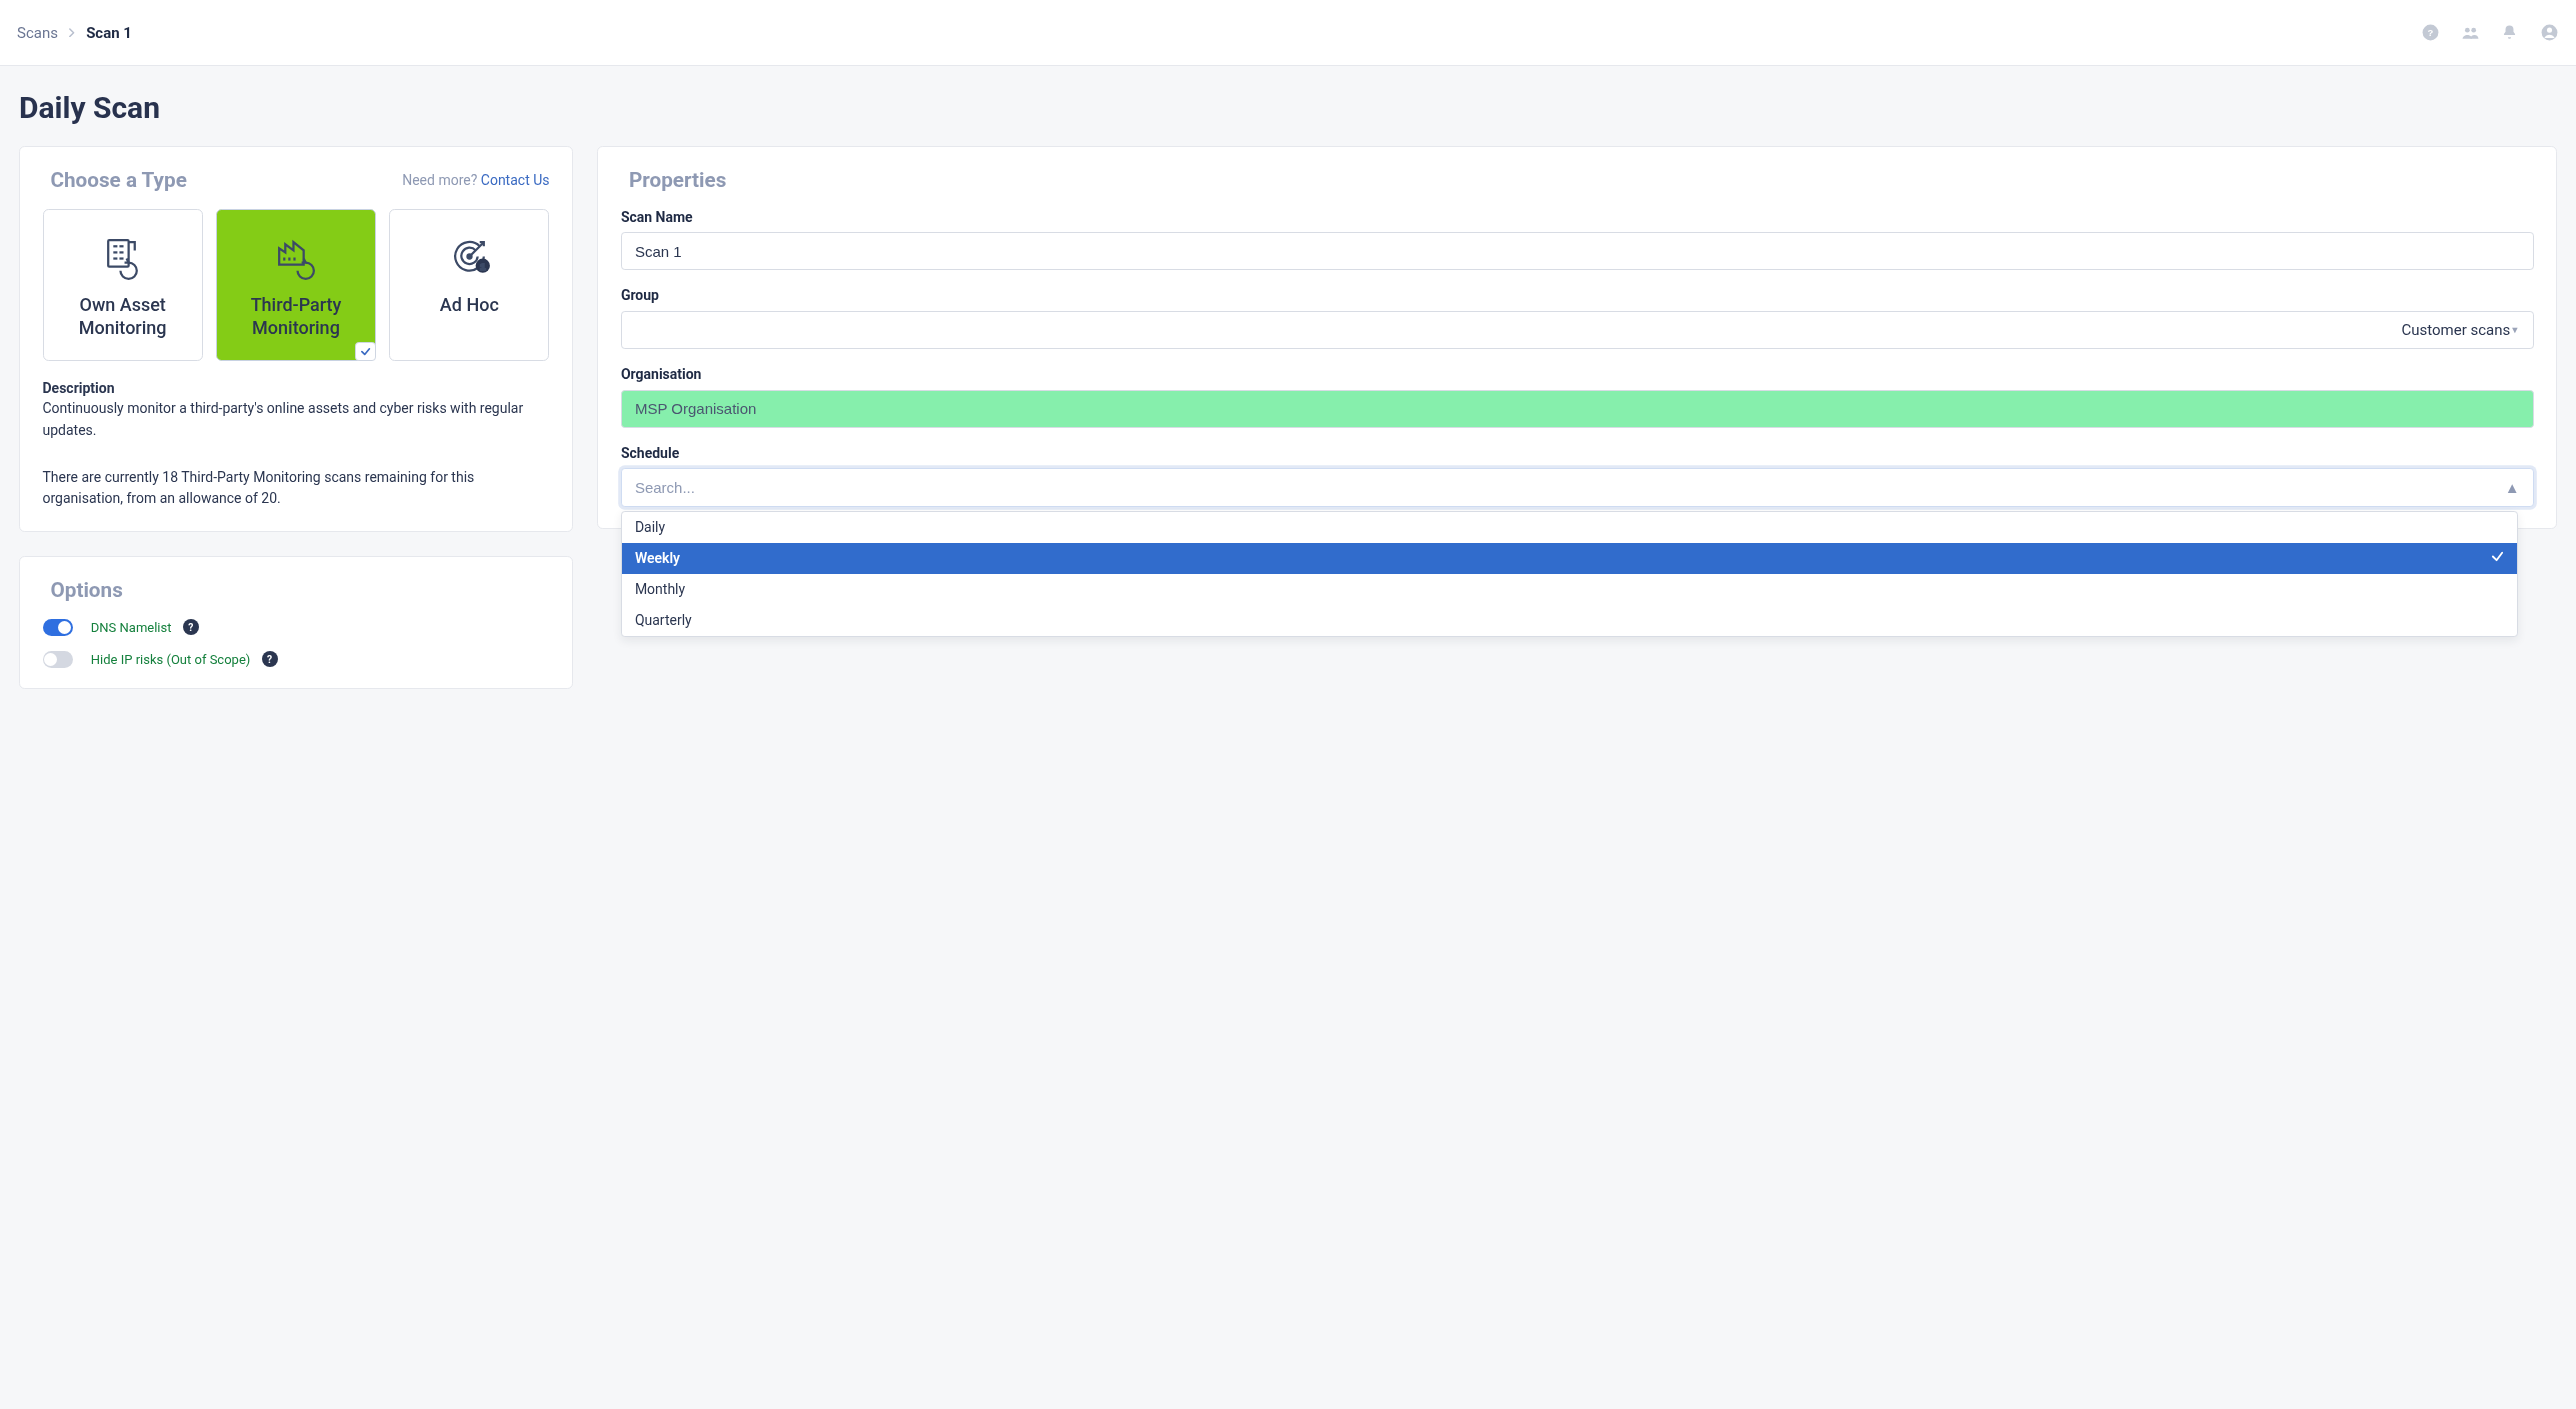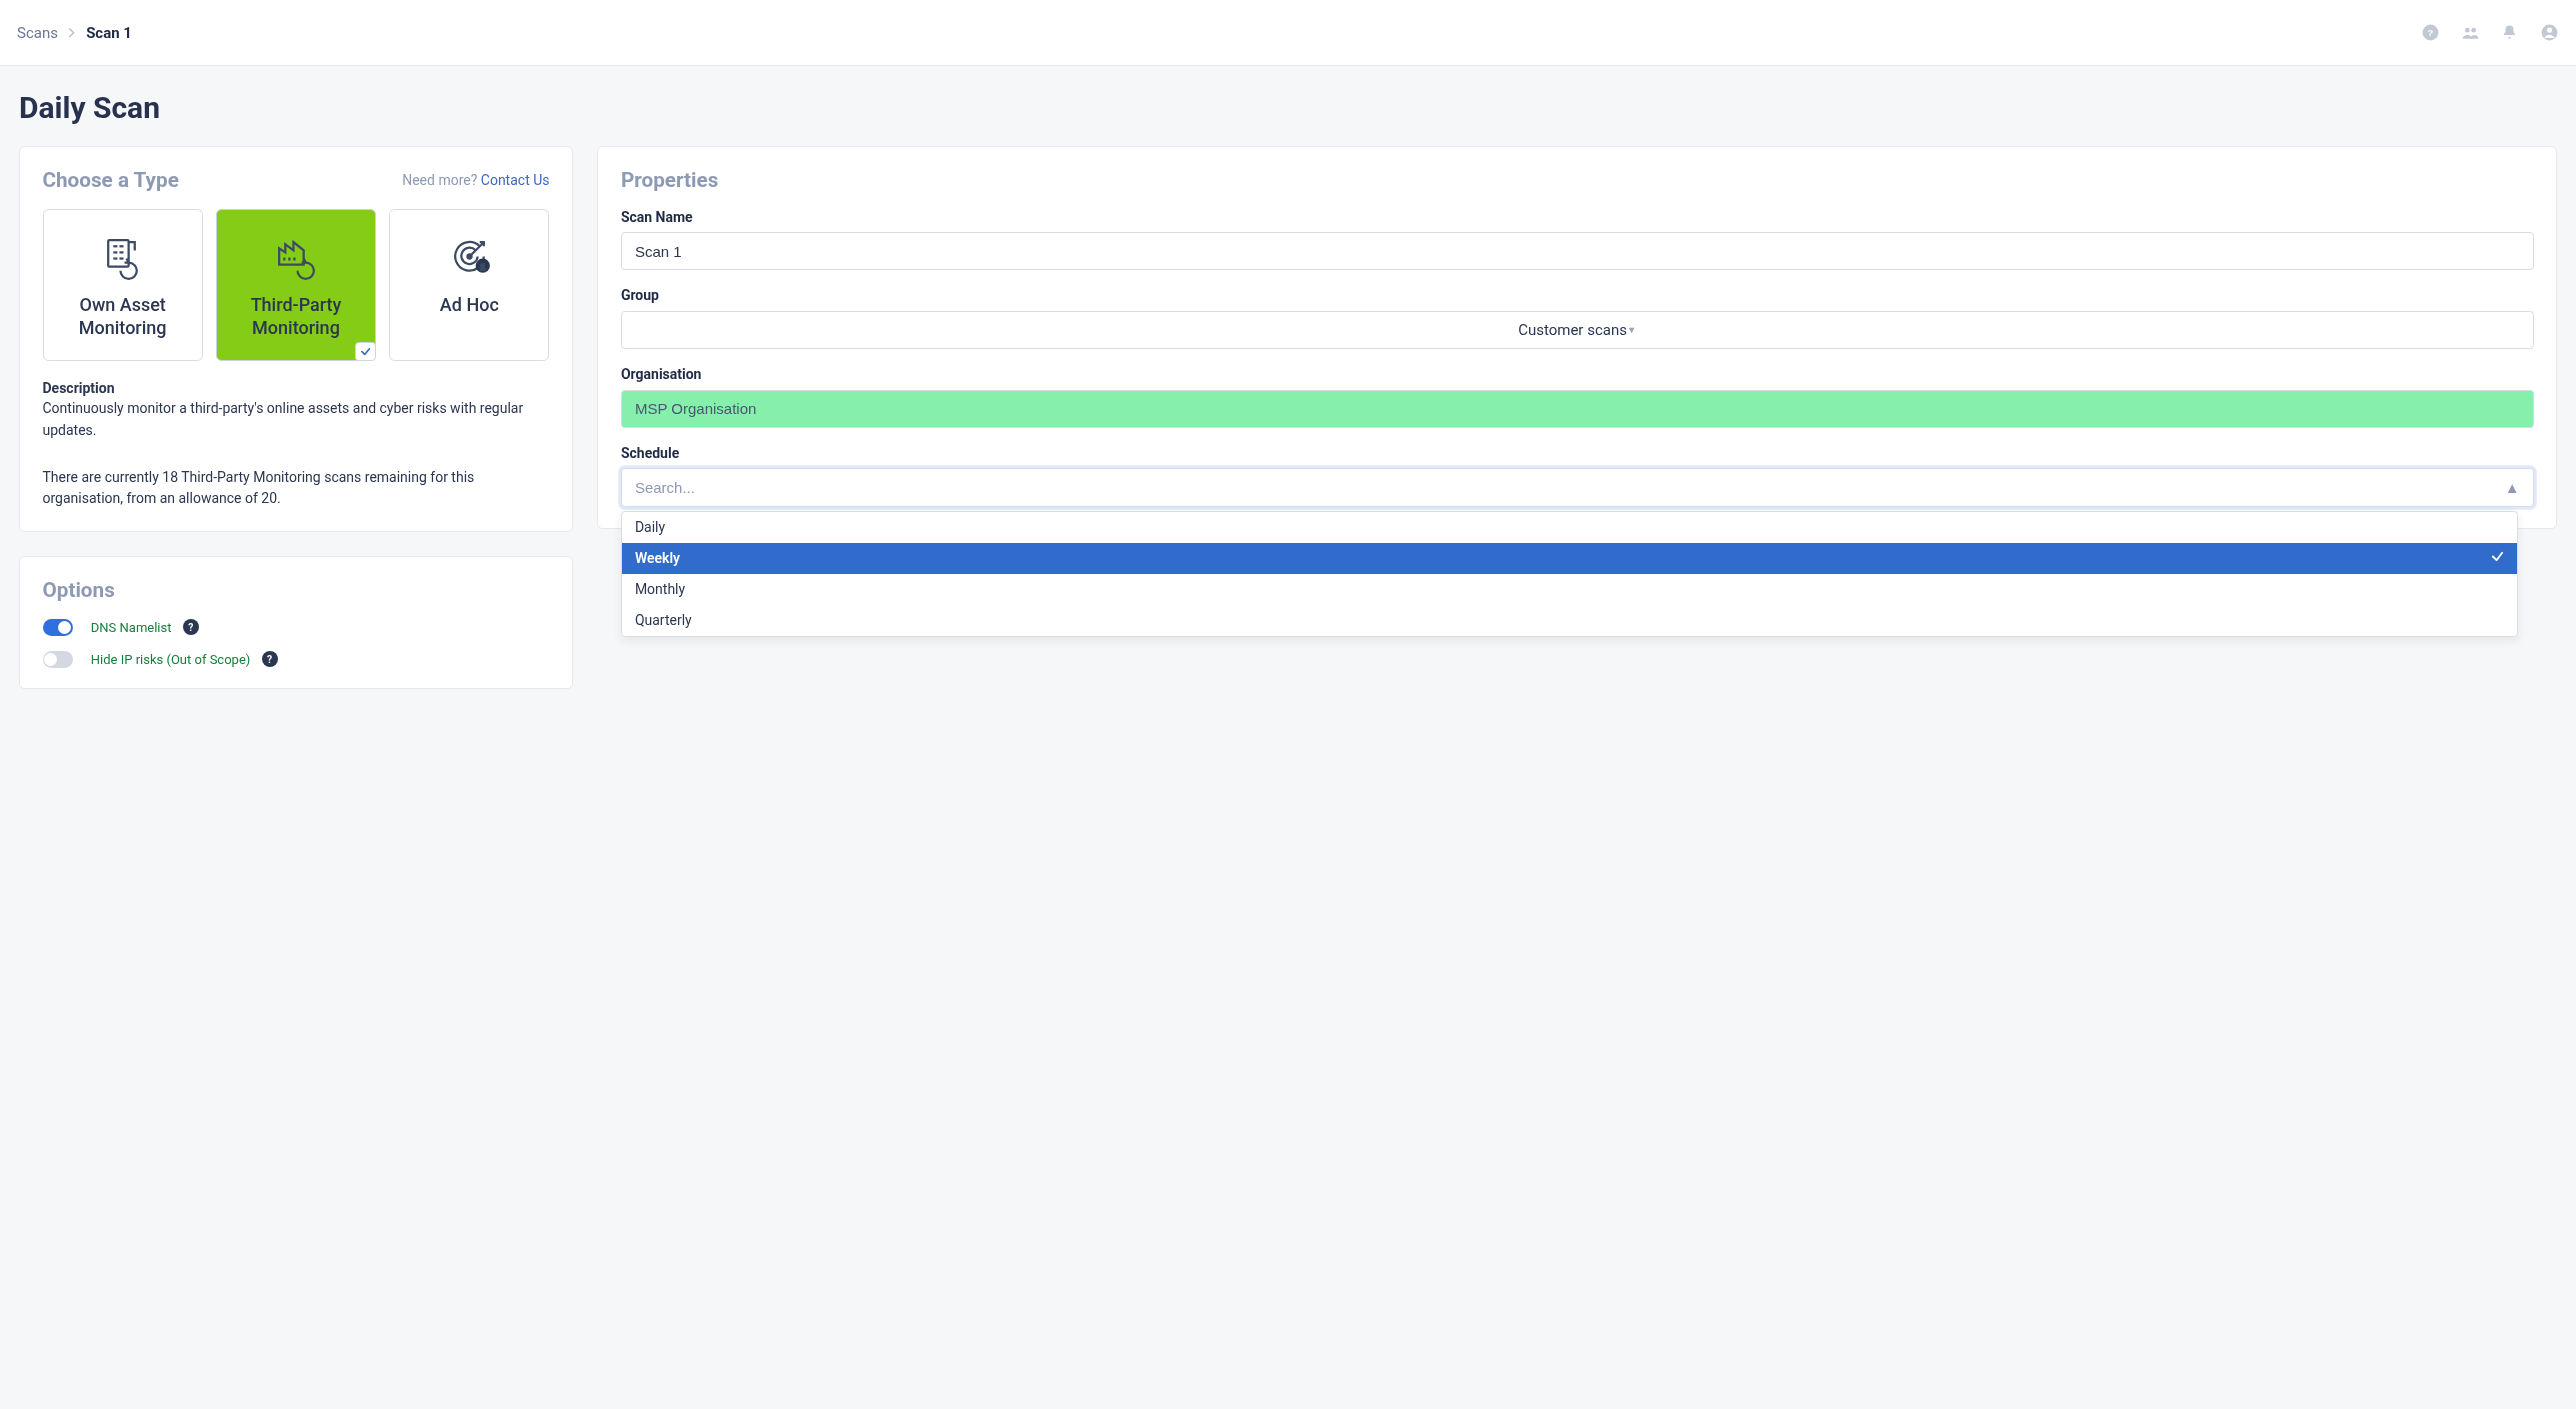--- a/index.html
+++ b/index.html
@@ -45,20 +45,21 @@
     border: 0.9px solid #e6e8ed;
     border-radius: 5.6px;
     padding: 20.7px 22.5px;
   }
   .card + .card { margin-top: 24.4px; }
   .card-head { display:flex; align-items:center; justify-content:space-between; margin-bottom: 17px; }
   .card-head h2 {
     font-size: 20.7px;
     font-weight: 700;
     color: #8e99b3;
+    margin-left: 8px;
   }
   .need-more { font-size: 14px; color: #8e99b3; }
   .need-more a { color: #3a6ac2; text-decoration: none; }
 
   .type-cards { display:flex; gap: 13px; margin-bottom: 19px; }
   .type-card {
     flex: 1 1 0;
     border: 0.9px solid #d8dce4;
     border-radius: 5.6px;
     background: #fff;
@@ -123,21 +124,21 @@
   .text-input, .select-box {
     width:100%;
     border:0.9px solid #d8dce4;
     border-radius:3.8px;
     padding:9.4px 13px;
     font-size:15px;
     color:#2b3650;
     background:#fff;
   }
   .text-input.readonly { background:#86efac; color:#4b5670; }
-  .select-box { display:flex; align-items:center; justify-content:center; cursor:pointer; }
+  .select-box { display:flex; align-items:center; justify-content:flex-end; cursor:pointer; }
   .select-box .caret { color:#9aa3b8; font-size:9.4px; }
   .combobox-wrap { position: relative; }
   .combobox {
     width:100%;
     border:0.9px solid #cfdcf2;
     box-shadow: 0 0 0 2.8px rgba(58,106,194,0.15);
     border-radius:3.8px;
     padding:9.4px 13px;
     font-size:15px;
     color:#8e99b3;

